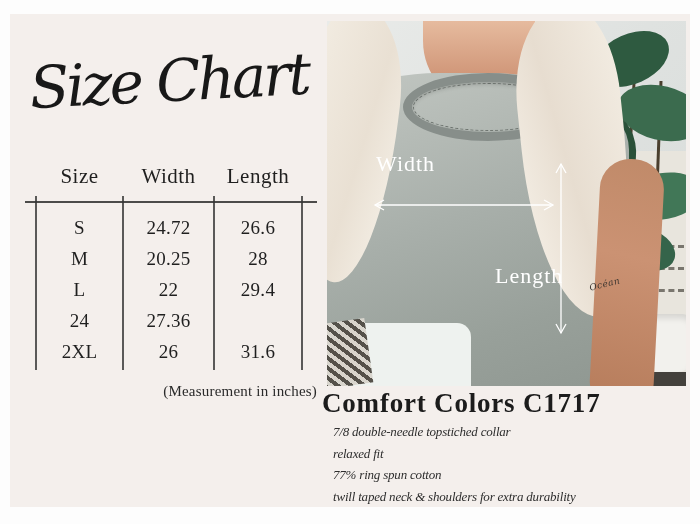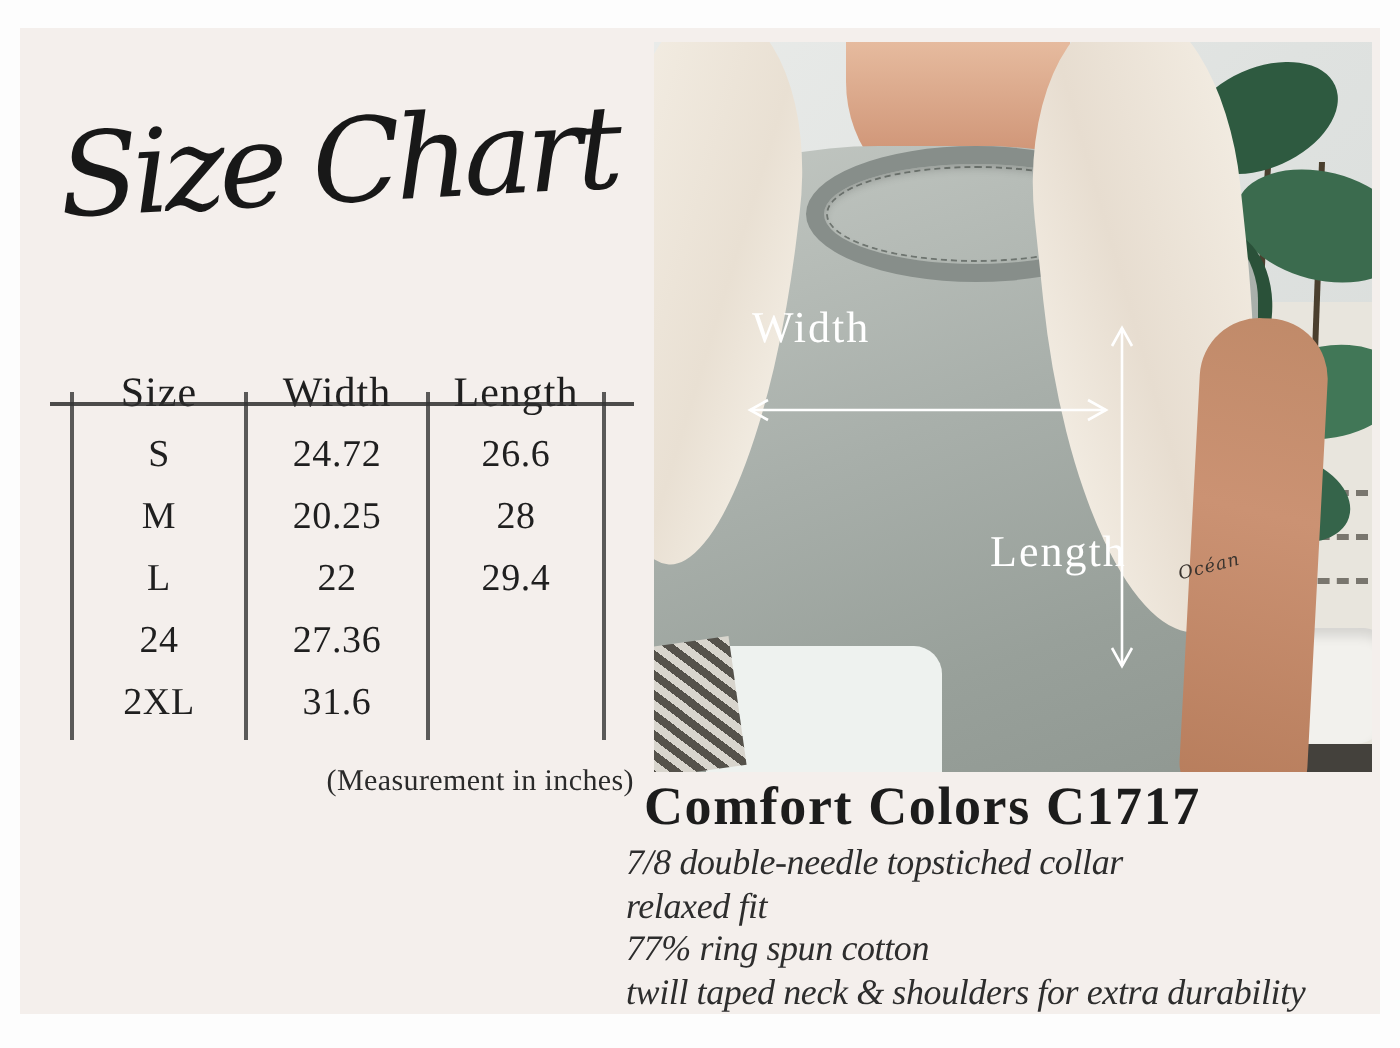--- a/index.html
+++ b/index.html
@@ -9,21 +9,21 @@
 
   
   .title{position:absolute;left:16px;top:26px;width:306px;height:110px;
          font-family:"DejaVu Serif", serif;font-style:italic;font-weight:400;
          font-size:58px;letter-spacing:-3px;color:#181818;transform:rotate(-3deg);
          display:flex;align-items:center;justify-content:center;white-space:nowrap;}
 
   
   .table-area{position:absolute;left:25px;top:160px;width:292px;height:214px;}
   .thead{position:absolute;left:11px;top:4px;width:266px;display:grid;
-         grid-template-columns:87px 91px 88px;font-size:21px;letter-spacing:.5px;margin-top:20px;}
+         grid-template-columns:87px 91px 88px;font-size:21px;letter-spacing:.5px;}
   .thead span{text-align:center;}
   .hrule{position:absolute;left:0;top:41px;width:292px;height:2px;background:#2e2e2e;opacity:.85;}
   .vline{position:absolute;top:36px;width:2px;height:174px;background:#333;opacity:.8;}
   .vl0{left:10px;} .vl1{left:97px;} .vl2{left:188px;} .vl3{left:276px;}
   .tbody{position:absolute;left:11px;top:52px;width:266px;}
   .trow{display:grid;grid-template-columns:87px 91px 88px;height:31px;align-items:center;}
   .trow span{text-align:center;font-size:19px;letter-spacing:.3px;}
   .note{position:absolute;left:25px;top:383px;width:292px;text-align:right;
         font-size:15px;color:#2a2a2a;letter-spacing:.2px;}
 
@@ -66,21 +66,21 @@
   .ph-jeans{left:26px;top:302px;width:118px;height:63px;background:#eef2ef;border-radius:8px 14px 0 0;}
   .ph-pattern{left:-6px;top:300px;width:48px;height:65px;
               background:repeating-linear-gradient(45deg,#55524b 0 4px,#d8d5cd 4px 8px);
               transform:rotate(-8deg);}
   .ph-overlay{left:0;top:0;width:359px;height:365px;pointer-events:none;}
   .anno-text{font-family:"Liberation Serif",serif;font-size:22px;fill:#ffffff;letter-spacing:1px;}
   .anno-line{stroke:#ffffff;stroke-width:1.3;fill:none;}
 
   
   .product-name{position:absolute;left:322px;top:388px;font-size:27px;letter-spacing:.8px;color:#1c1c1c;font-weight:bold;}
-  .features{position:absolute;left:313px;top:421px;font-style:italic;font-size:18px;
+  .features{position:absolute;left:333px;top:421px;font-style:italic;font-size:13px;
             line-height:21.5px;color:#2d2d2d;letter-spacing:-.2px;white-space:nowrap;}
 </style>
 </head>
 <body>
 
 <div class="canvas">
   <div class="panel"></div>
 
   <div class="title">Size Chart</div>
 
@@ -110,20 +110,21 @@
         <span>L</span>
         <span>22</span>
         <span>29.4</span>
       </div>
       <div class="trow">
         <span>24</span>
         <span>27.36</span>
       </div>
       <div class="trow">
         <span>2XL</span>
+        <span>26</span>
         <span>31.6</span>
       </div>
     </div>
   </div>
 
   <div class="note">(Measurement in inches)</div>
 
   <div class="photo">
     <div class="ph ph-wall-left"></div>
     <div class="ph ph-curtain"></div>

